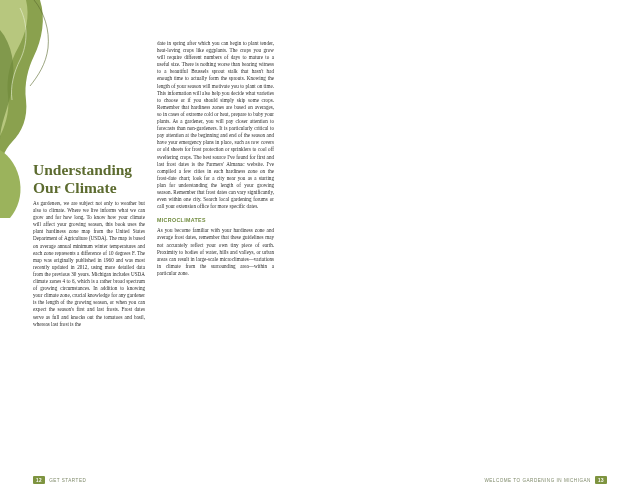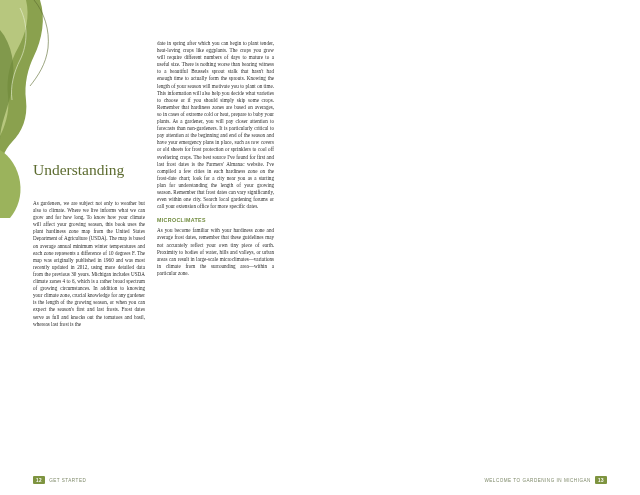--- a/index.html
+++ b/index.html
@@ -55,21 +55,21 @@
 
   .section-title {
     position: absolute;
     left: 33px;
     top: 151px;
     width: 140px;
     font-family: "Liberation Serif", serif;
     font-size: 15.5px;
     line-height: 17.5px;
     color: #5c6b2f;
-    font-weight: normal;
+    font-weight: bold;
   }
   .subhead {
     font-family: "Liberation Sans", sans-serif;
     font-size: 5.3px;
     letter-spacing: 0.35px;
     color: #6f8a3c;
     font-weight: bold;
     display: block;
     margin-top: 7px;
     margin-bottom: 3px;
@@ -112,20 +112,21 @@
         <path d="M0,0 L26,0 C30,16 26,34 18,48 C10,62 6,78 8,96 C10,114 4,128 0,136 Z" fill="#b7c77e"></path>
         <path d="M0,30 C12,44 16,66 12,88 C8,110 0,124 0,140 Z" fill="#6f8a3c" opacity="0.75"></path>
         <path d="M34,0 C44,12 50,30 48,48 C46,64 38,76 30,86" stroke="#5c6b2f" stroke-width="1" fill="none" opacity="0.6"></path>
         <path d="M20,8 C28,24 28,44 20,60 C14,72 10,86 12,100" stroke="#e8efd2" stroke-width="0.8" fill="none" opacity="0.8"></path>
         <path d="M0,150 C10,156 18,168 20,182 C22,196 18,208 10,218 L0,218 Z" fill="#9bb35c"></path>
       </svg>
     </div>
 
     <h1 class="section-title">
       <span>Understanding</span><br>
+      <span>Our Climate</span>
     </h1>
 
     <div class="col col-1">As gardeners, we are subject not only to weather but also to climate. Where we live informs what we can grow and for how long. To know how your climate will affect your growing season, this book uses the plant hardiness zone map from the United States Department of Agriculture (USDA). The map is based on average annual minimum winter temperatures and each zone represents a difference of 10 degrees F. The map was originally published in 1960 and was most recently updated in 2012, using more detailed data from the previous 30 years. Michigan includes USDA climate zones 4 to 6, which is a rather broad spectrum of growing circumstances.
 
 In addition to knowing your climate zone, crucial knowledge for any gardener is the length of the growing season, or when you can expect the season's first and last frosts. Frost dates serve as full and knocks out the tomatoes and basil, whereas last frost is the</div>
 
     <div class="col col-2">
       <span></span>
       <span>date in spring after which you can begin to plant tender, heat-loving crops like eggplants. The crops you grow will require different numbers of days to mature to a useful size. There is nothing worse than bearing witness to a beautiful Brussels sprout stalk that hasn't had enough time to actually form the sprouts. Knowing the length of your season will motivate you to plant on time. This information will also help you decide what varieties to choose or if you should simply skip some crops. Remember that hardiness zones are based on averages, so in cases of extreme cold or heat, prepare to baby your plants. As a gardener, you will pay closer attention to forecasts than non-gardeners. It is particularly critical to pay attention at the beginning and end of the season and have your emergency plans in place, such as row covers or old sheets for frost protection or sprinklers to cool off sweltering crops.
 

